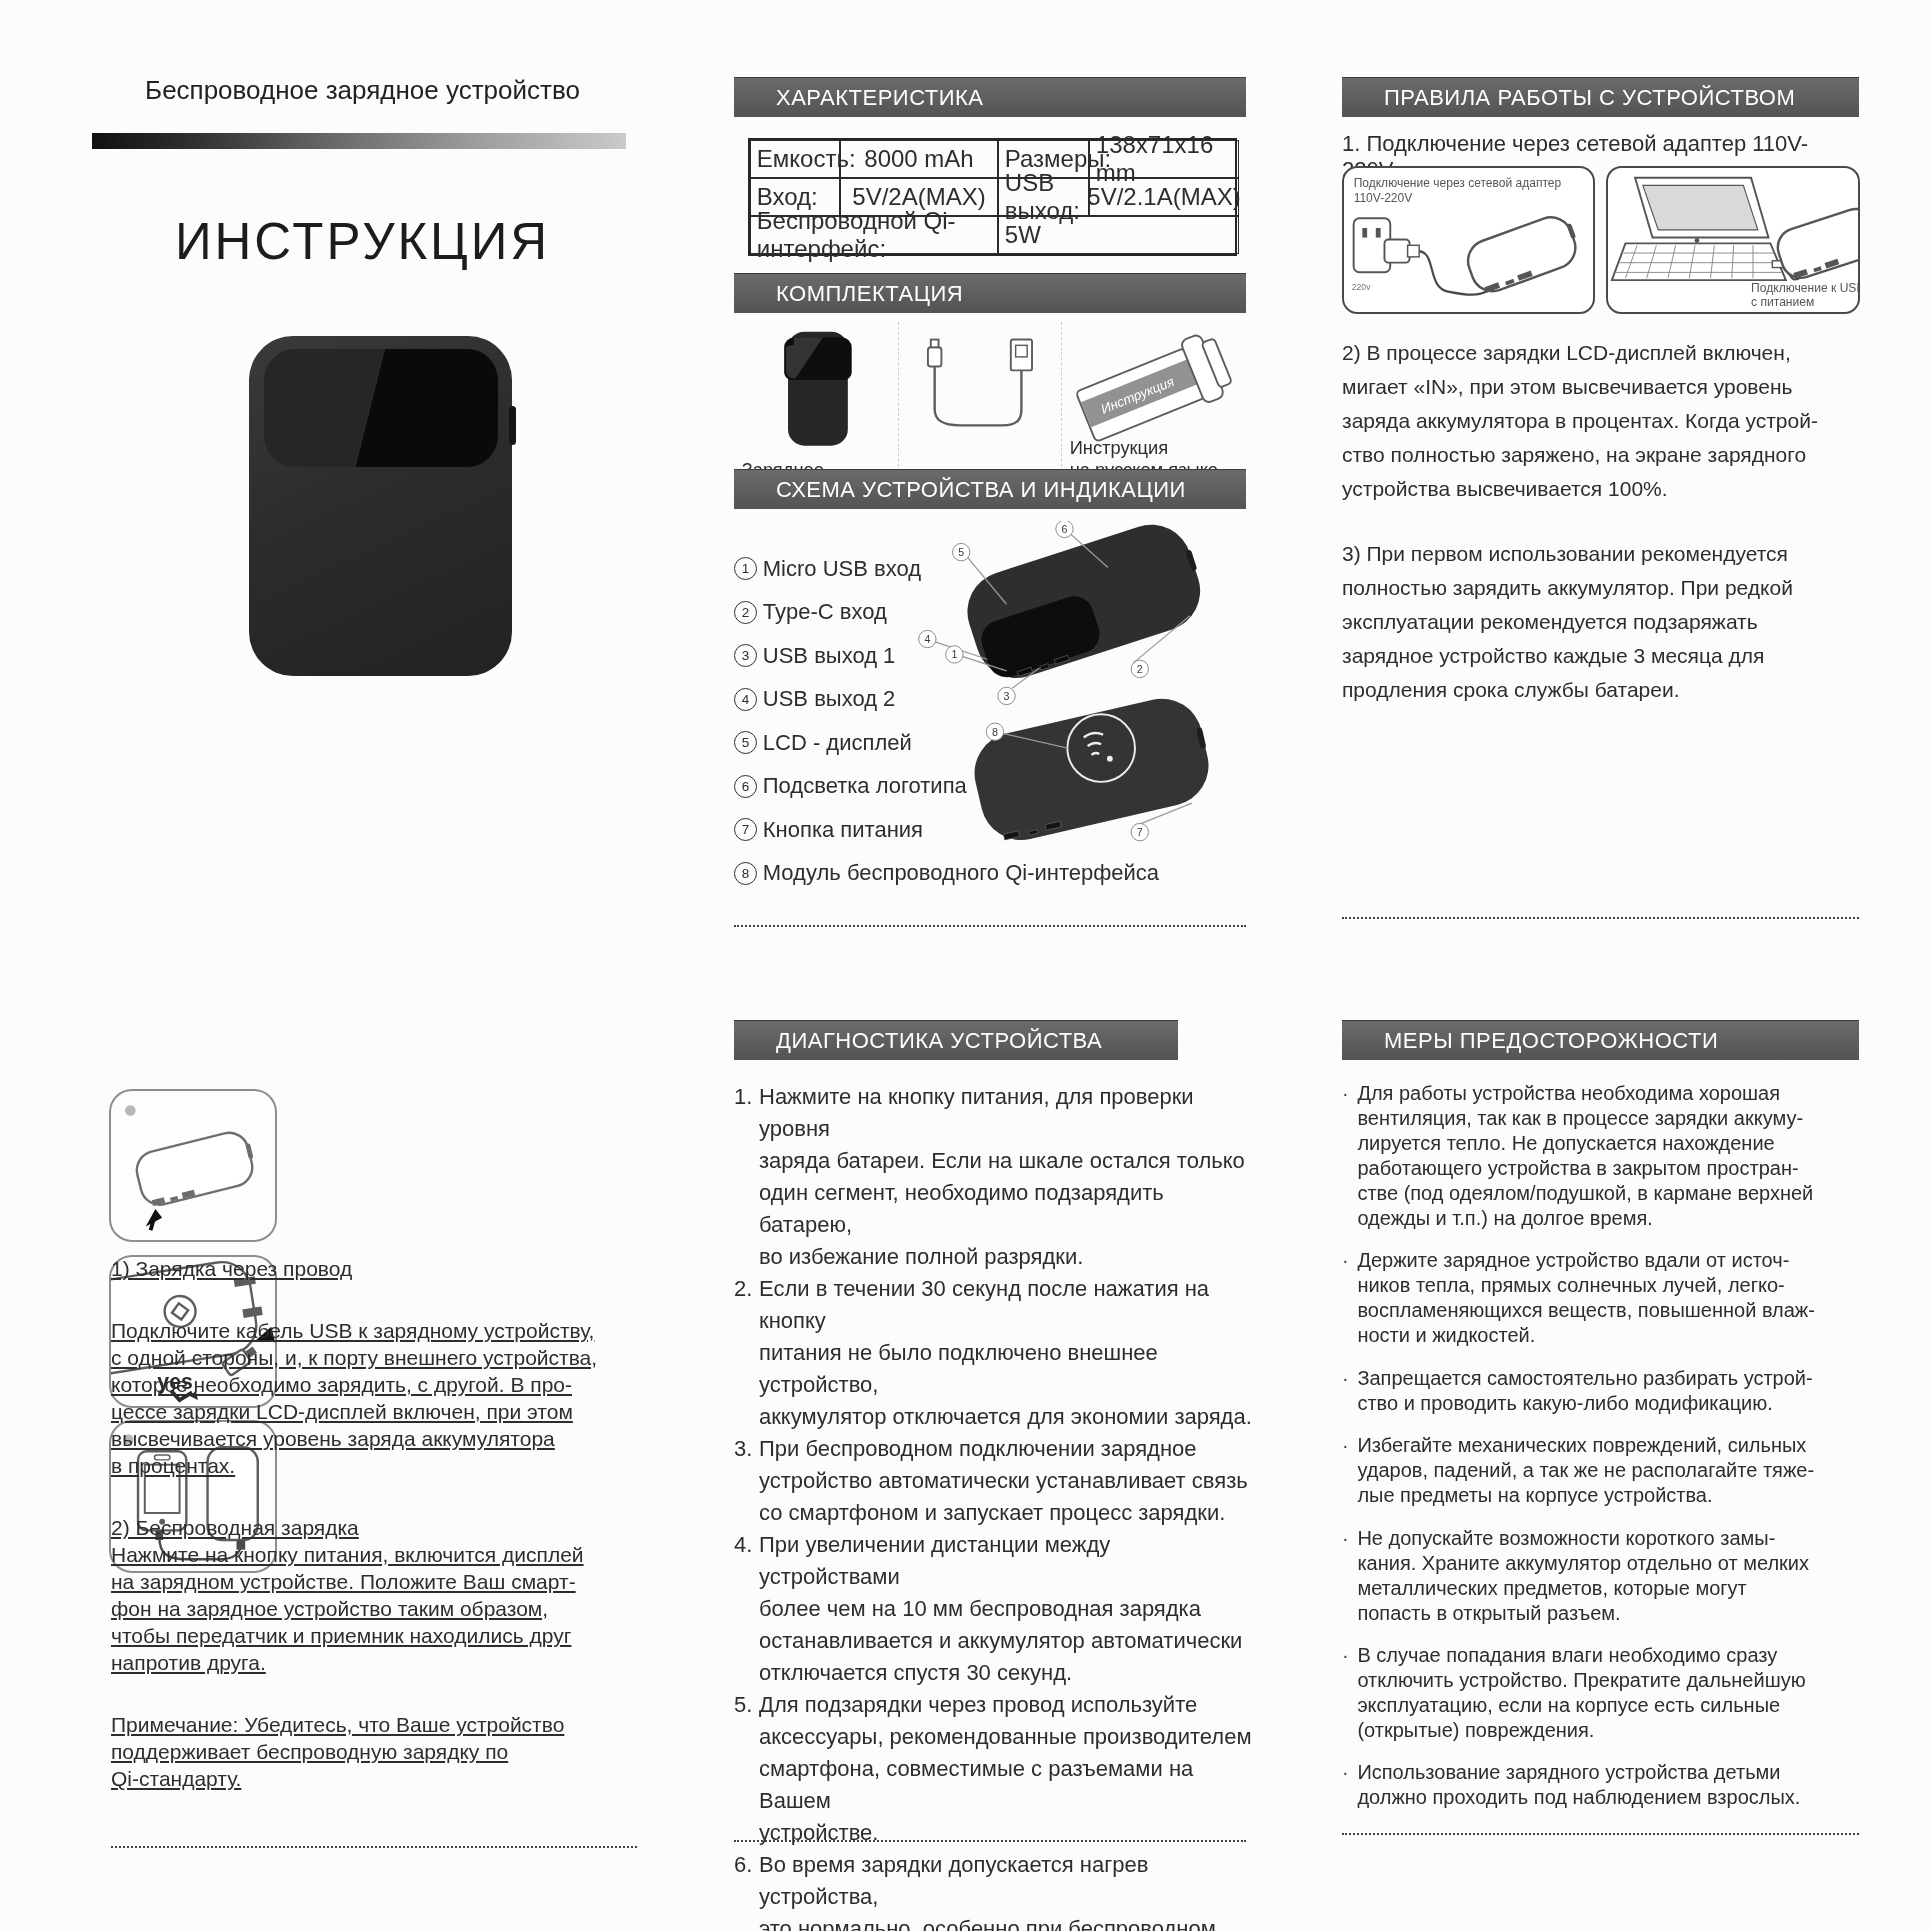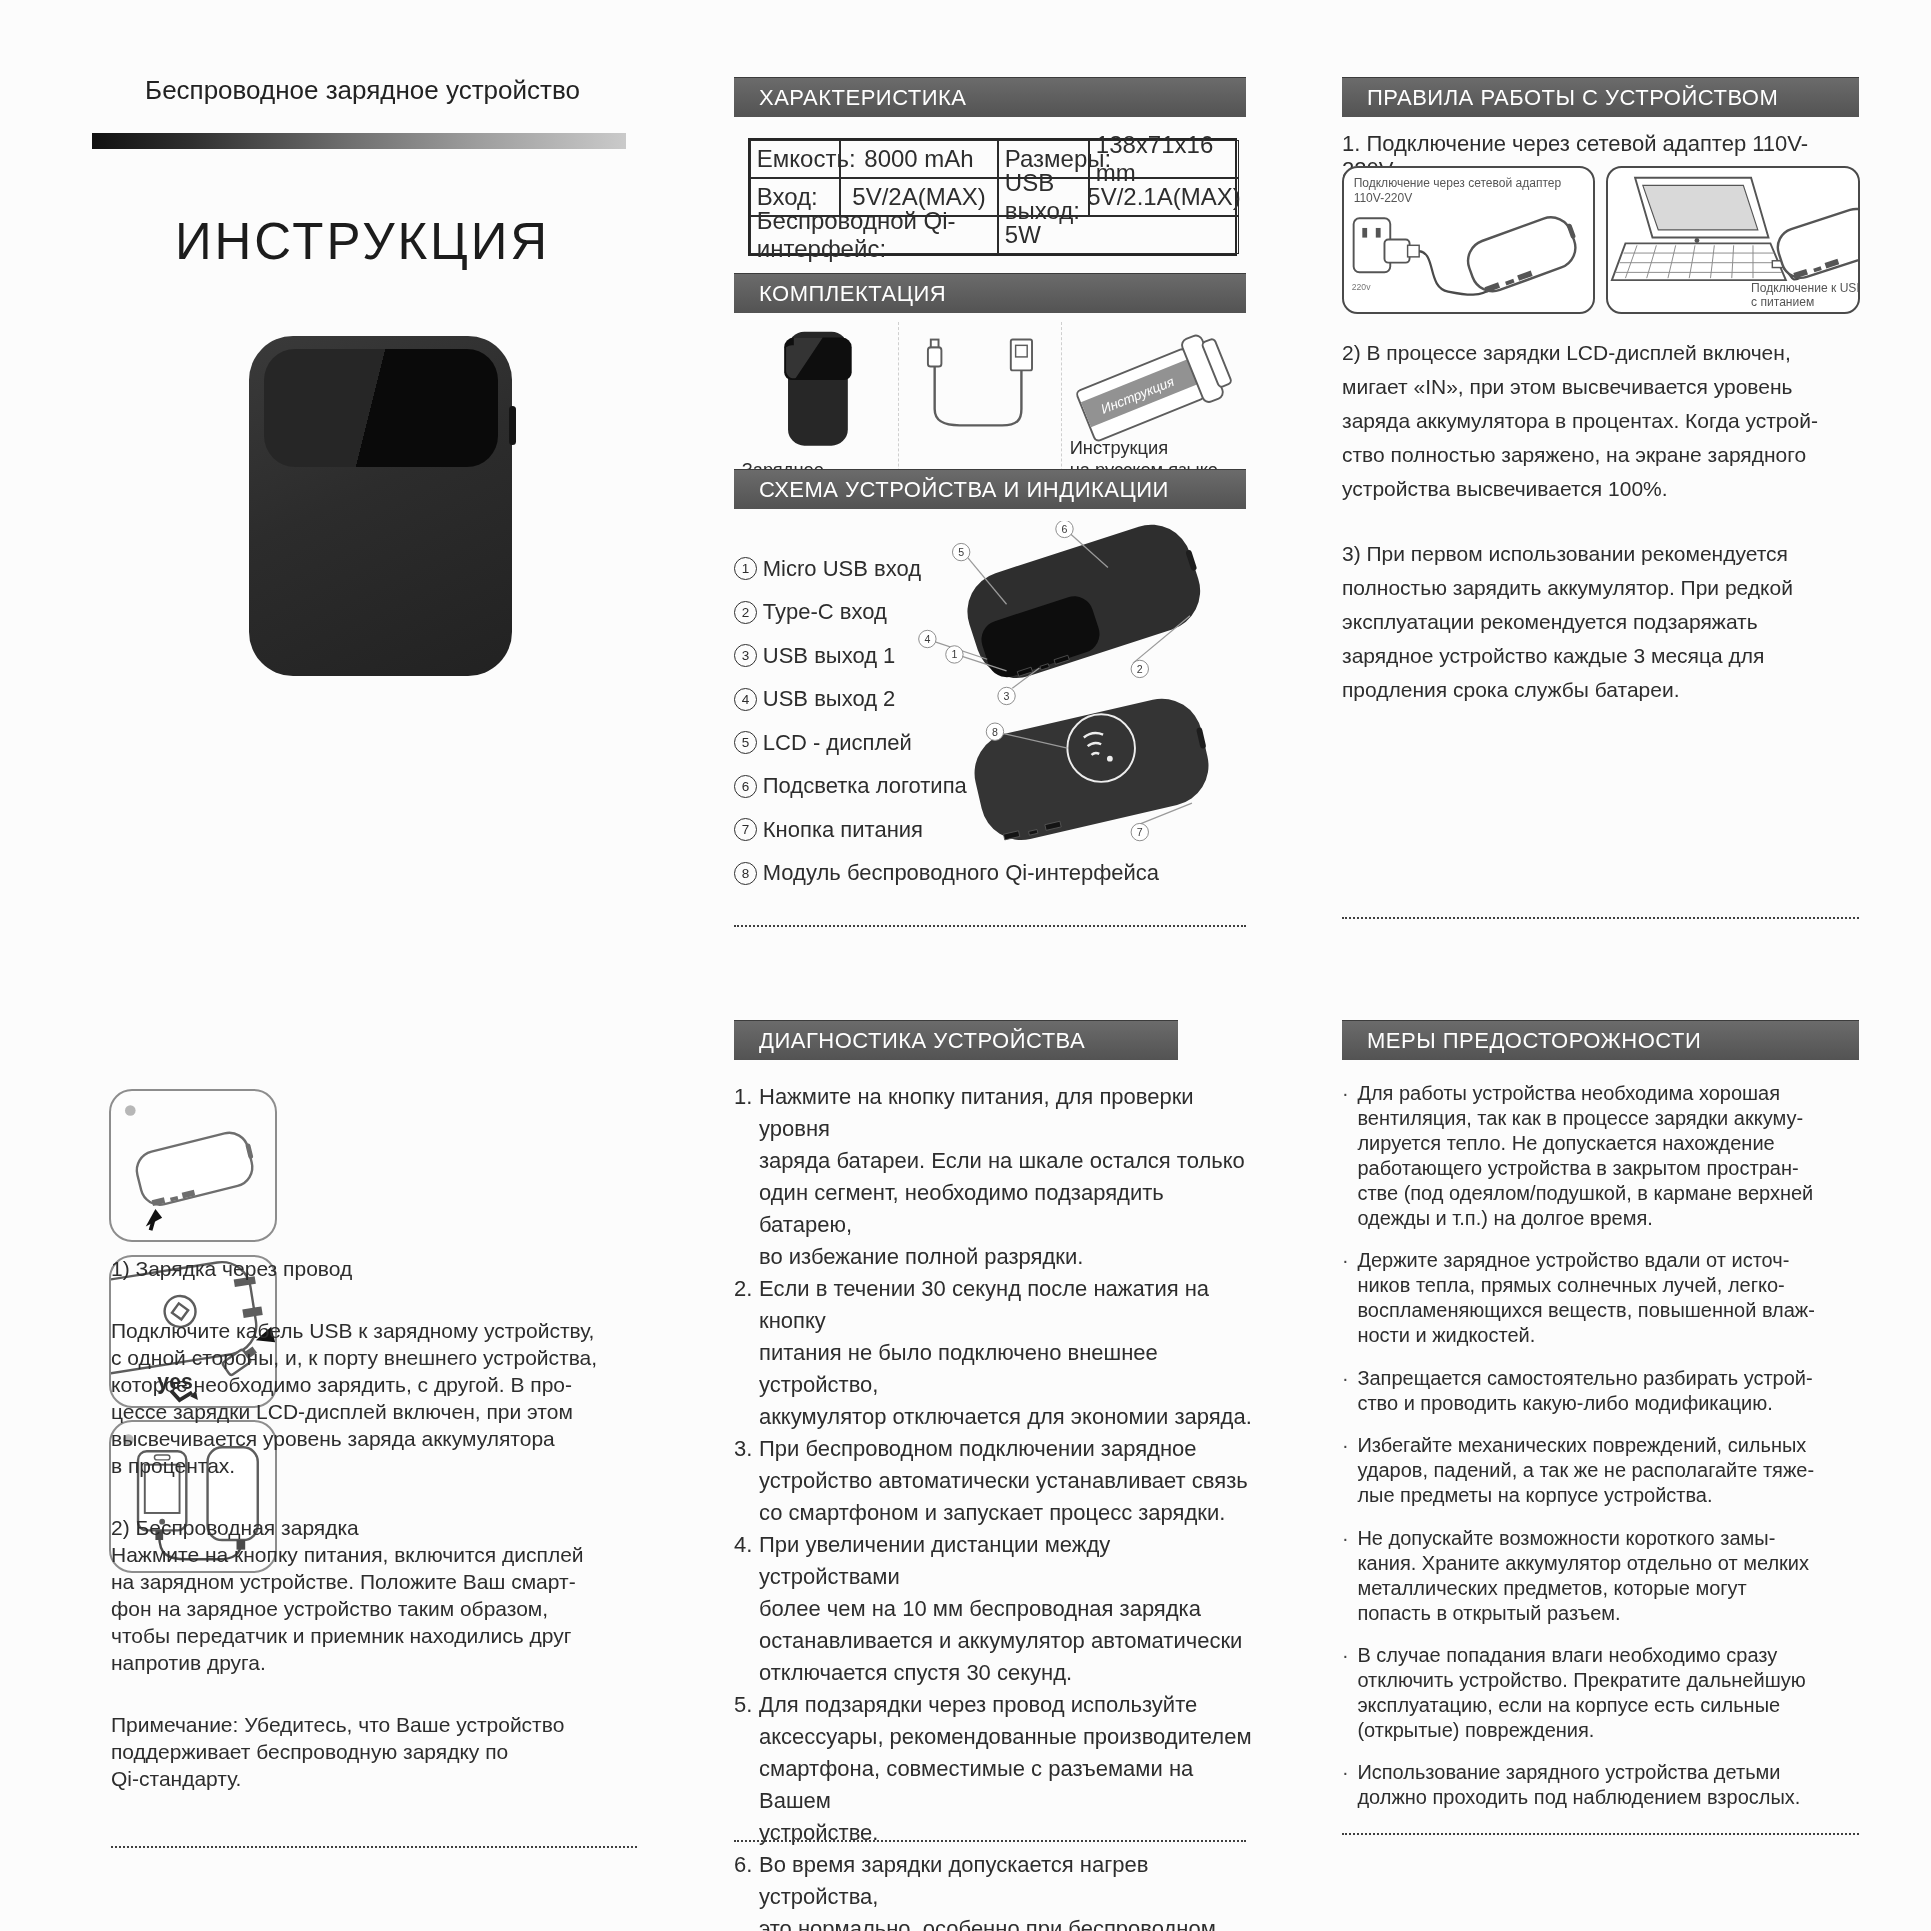--- a/index.html
+++ b/index.html
@@ -1,36 +1,36 @@
 <!DOCTYPE html>
 <html><head>
 <meta charset="utf-8">
 <style>
   html,body{margin:0;padding:0;background:#e8e8e8;}
   #page{position:relative;width:1931px;height:1931px;background:#fcfcfc;
         font-family:"Liberation Sans","DejaVu Sans",sans-serif;color:#2d2d2d;overflow:hidden;}
   .abs{position:absolute;}
   .hdrbar{height:40px;background:linear-gradient(180deg,#6b6b6b,#535353);color:#ffffff;
-          font-size:22px;letter-spacing:0.5px;display:flex;align-items:center;padding-left:25px;box-sizing:border-box;
+          font-size:22px;letter-spacing:0.5px;display:flex;align-items:center;padding-left:42px;box-sizing:border-box;
           border-top:1.9px solid #3c3c3c;}
   .pre{white-space:pre-line;}
   .dotted{height:0;border-top:2.9px dotted #3f3f3f;}
   
   #prod-title{left:92px;top:75px;width:541px;text-align:center;font-size:26px;color:#222;}
   #grad-bar{left:92px;top:133px;width:534px;height:16.4px;
             background:linear-gradient(90deg,#111 0%,#2e2e2e 18%,#6f6f6f 48%,#9d9d9d 72%,#bdbdbd 92%,#cacaca 100%);}
   #doc-title{left:92px;top:212px;width:541px;text-align:center;font-size:51px;letter-spacing:2.9px;color:#1c1c1c;}
   #photo{left:249px;top:336px;width:263px;height:340px;border-radius:44px;
          background:linear-gradient(155deg,#3a3a3a 0%,#2c2c2c 45%,#222 100%);}
   #photo .screen{position:absolute;left:14.5px;top:12.6px;right:14.5px;height:118px;border-radius:31px;
          background:linear-gradient(104deg,#262626 46%,#0a0a0a 46%);}
   #photo .btn{position:absolute;right:-3.9px;top:70px;width:6.8px;height:39px;border-radius:3.9px;background:#151515;}
   #charging-figs{left:109px;top:1089px;width:529px;display:flex;gap:12.6px;flex-direction:column;}
   .cfig{width:168px;height:153px;border:2.4px solid #8d8d8d;border-radius:23px;box-sizing:border-box;overflow:hidden;background:#fdfdfd;}
-  #charging-text{left:111px;top:1255px;width:529px;font-size:21px;line-height:27px;}
+  #charging-text{left:111px;top:1255px;width:529px;font-size:21px;line-height:27px;text-decoration:underline;}
   #charging-text .blk{margin-bottom:35px;}
   
   #spec-header{left:734px;top:77px;width:512px;}
   #spec-table{left:712px;top:138px;width:489px;border:2.4px solid #262626;box-sizing:border-box;
               display:grid;grid-template-columns:90px 158px 91px 150px;font-size:24px;margin-left:36px;}
   #spec-table div{border:1px solid #2b2b2b;display:flex;align-items:center;box-sizing:border-box;height:38px;padding:0 5.8px;}
   #spec-table .ctr{justify-content:center;}
   #spec-table .sp2{grid-column:1/3;}
   #spec-table .sp2v{grid-column:3/5;}
   #pack-header{left:734px;top:273px;width:512px;}

